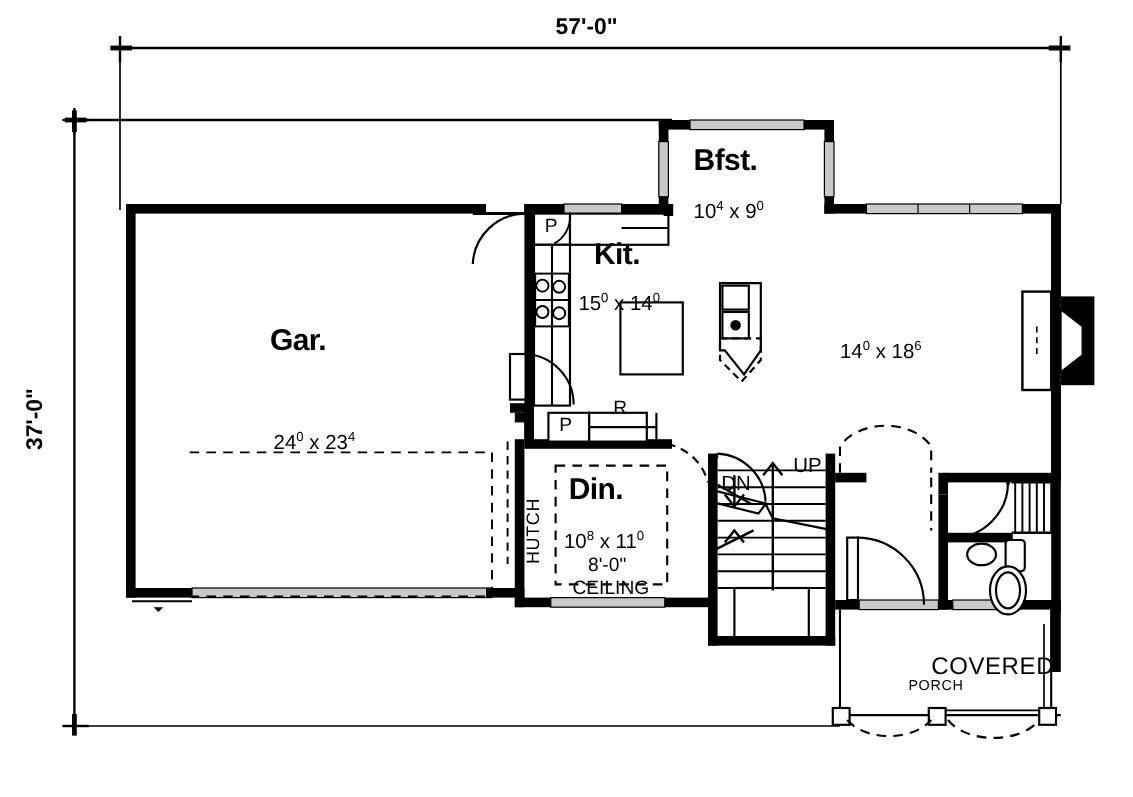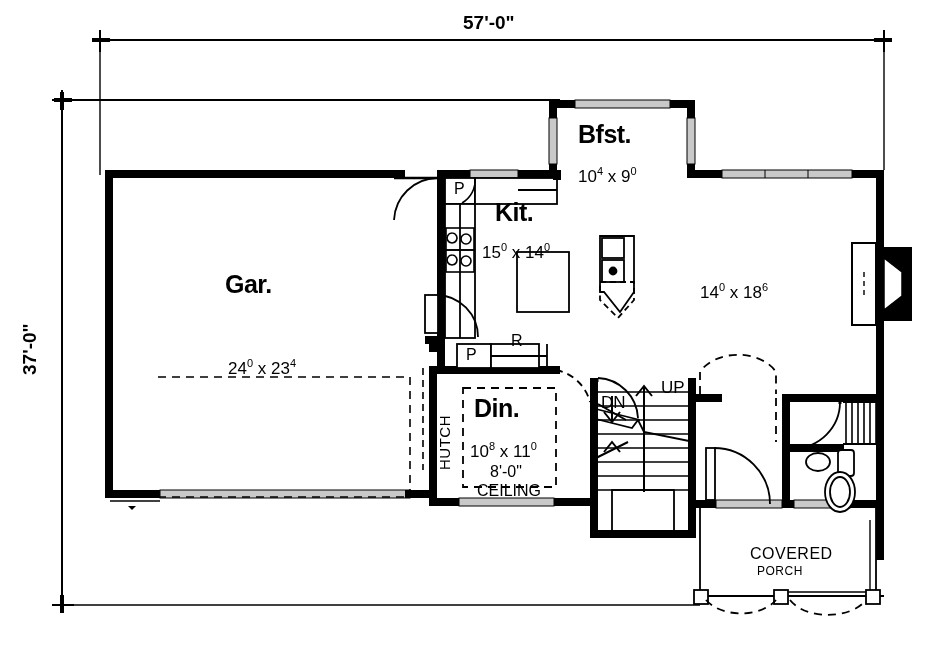--- a/index.html
+++ b/index.html
@@ -431,16 +431,16 @@
 
   <div class="lbl tiny-cap vert" style="left:437px; top:470px;">HUTCH</div>
 
   <div class="lbl appl" style="left:454px; top:181px;">P</div>
   <div class="lbl appl" style="left:466px; top:347px;">P</div>
   <div class="lbl appl" style="left:511px; top:333px;">R</div>
 
   <div class="lbl stair-tag" style="left:661px; top:379px;">UP</div>
   <div class="lbl stair-tag" style="left:601px; top:394px;">DN</div>
 
-  <div class="lbl tiny-cap" style="left:750px; top:546px; font-size:16px;">COVERED</div>
+  <div class="lbl tiny-cap" style="left:776px; top:546px; font-size:20px;">COVERED</div>
   <div class="lbl tiny-cap" style="left:757px; top:565px; font-size:12px;">PORCH</div>
 
 </div>
 
 </body></html>

